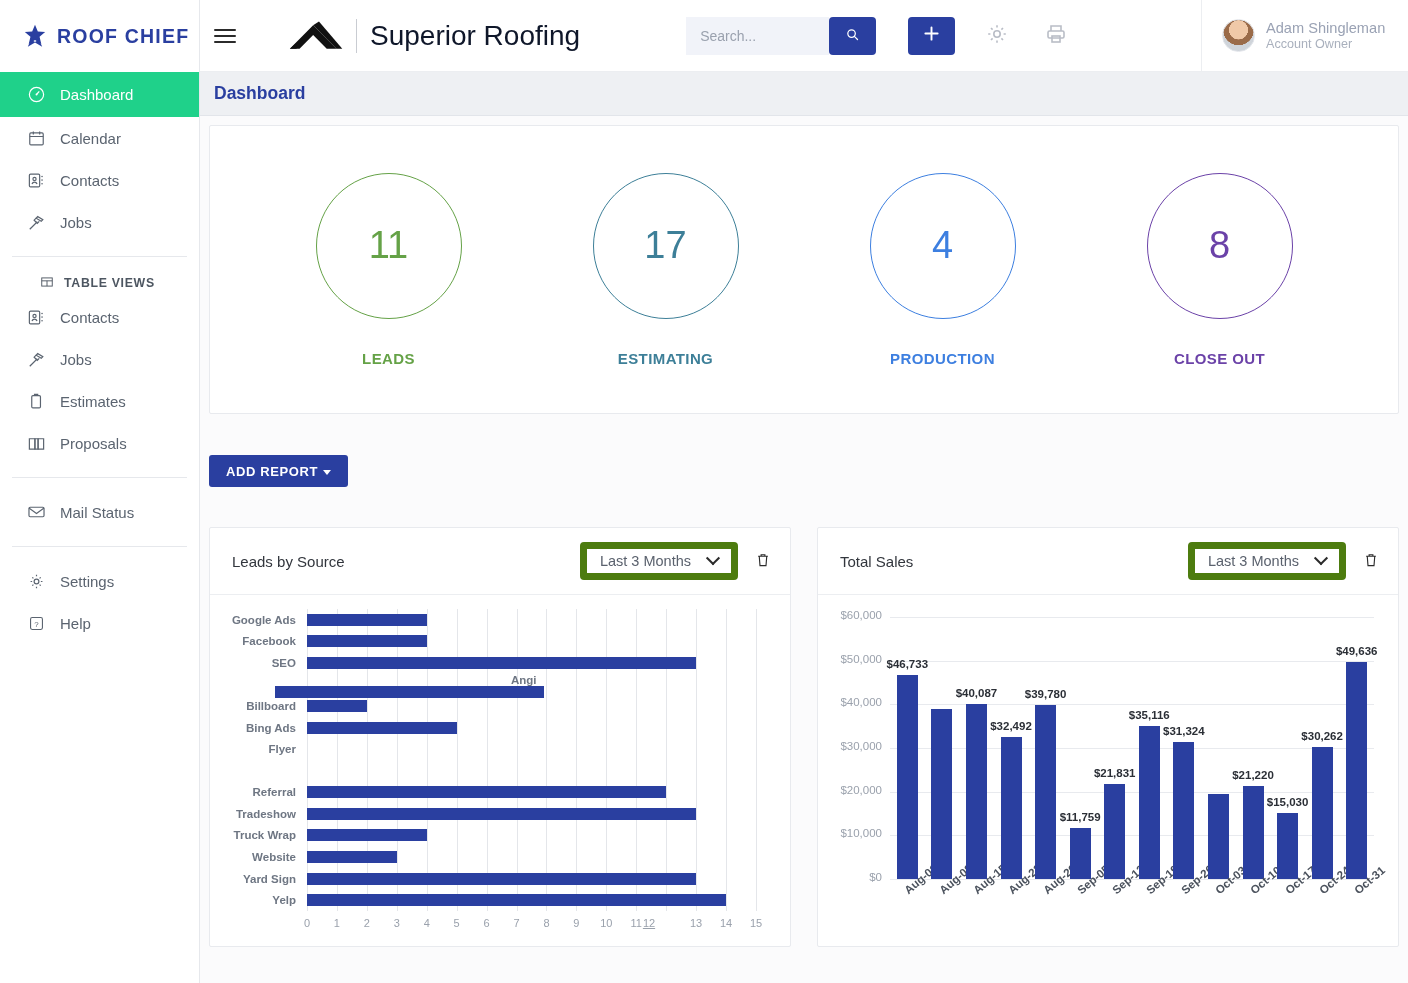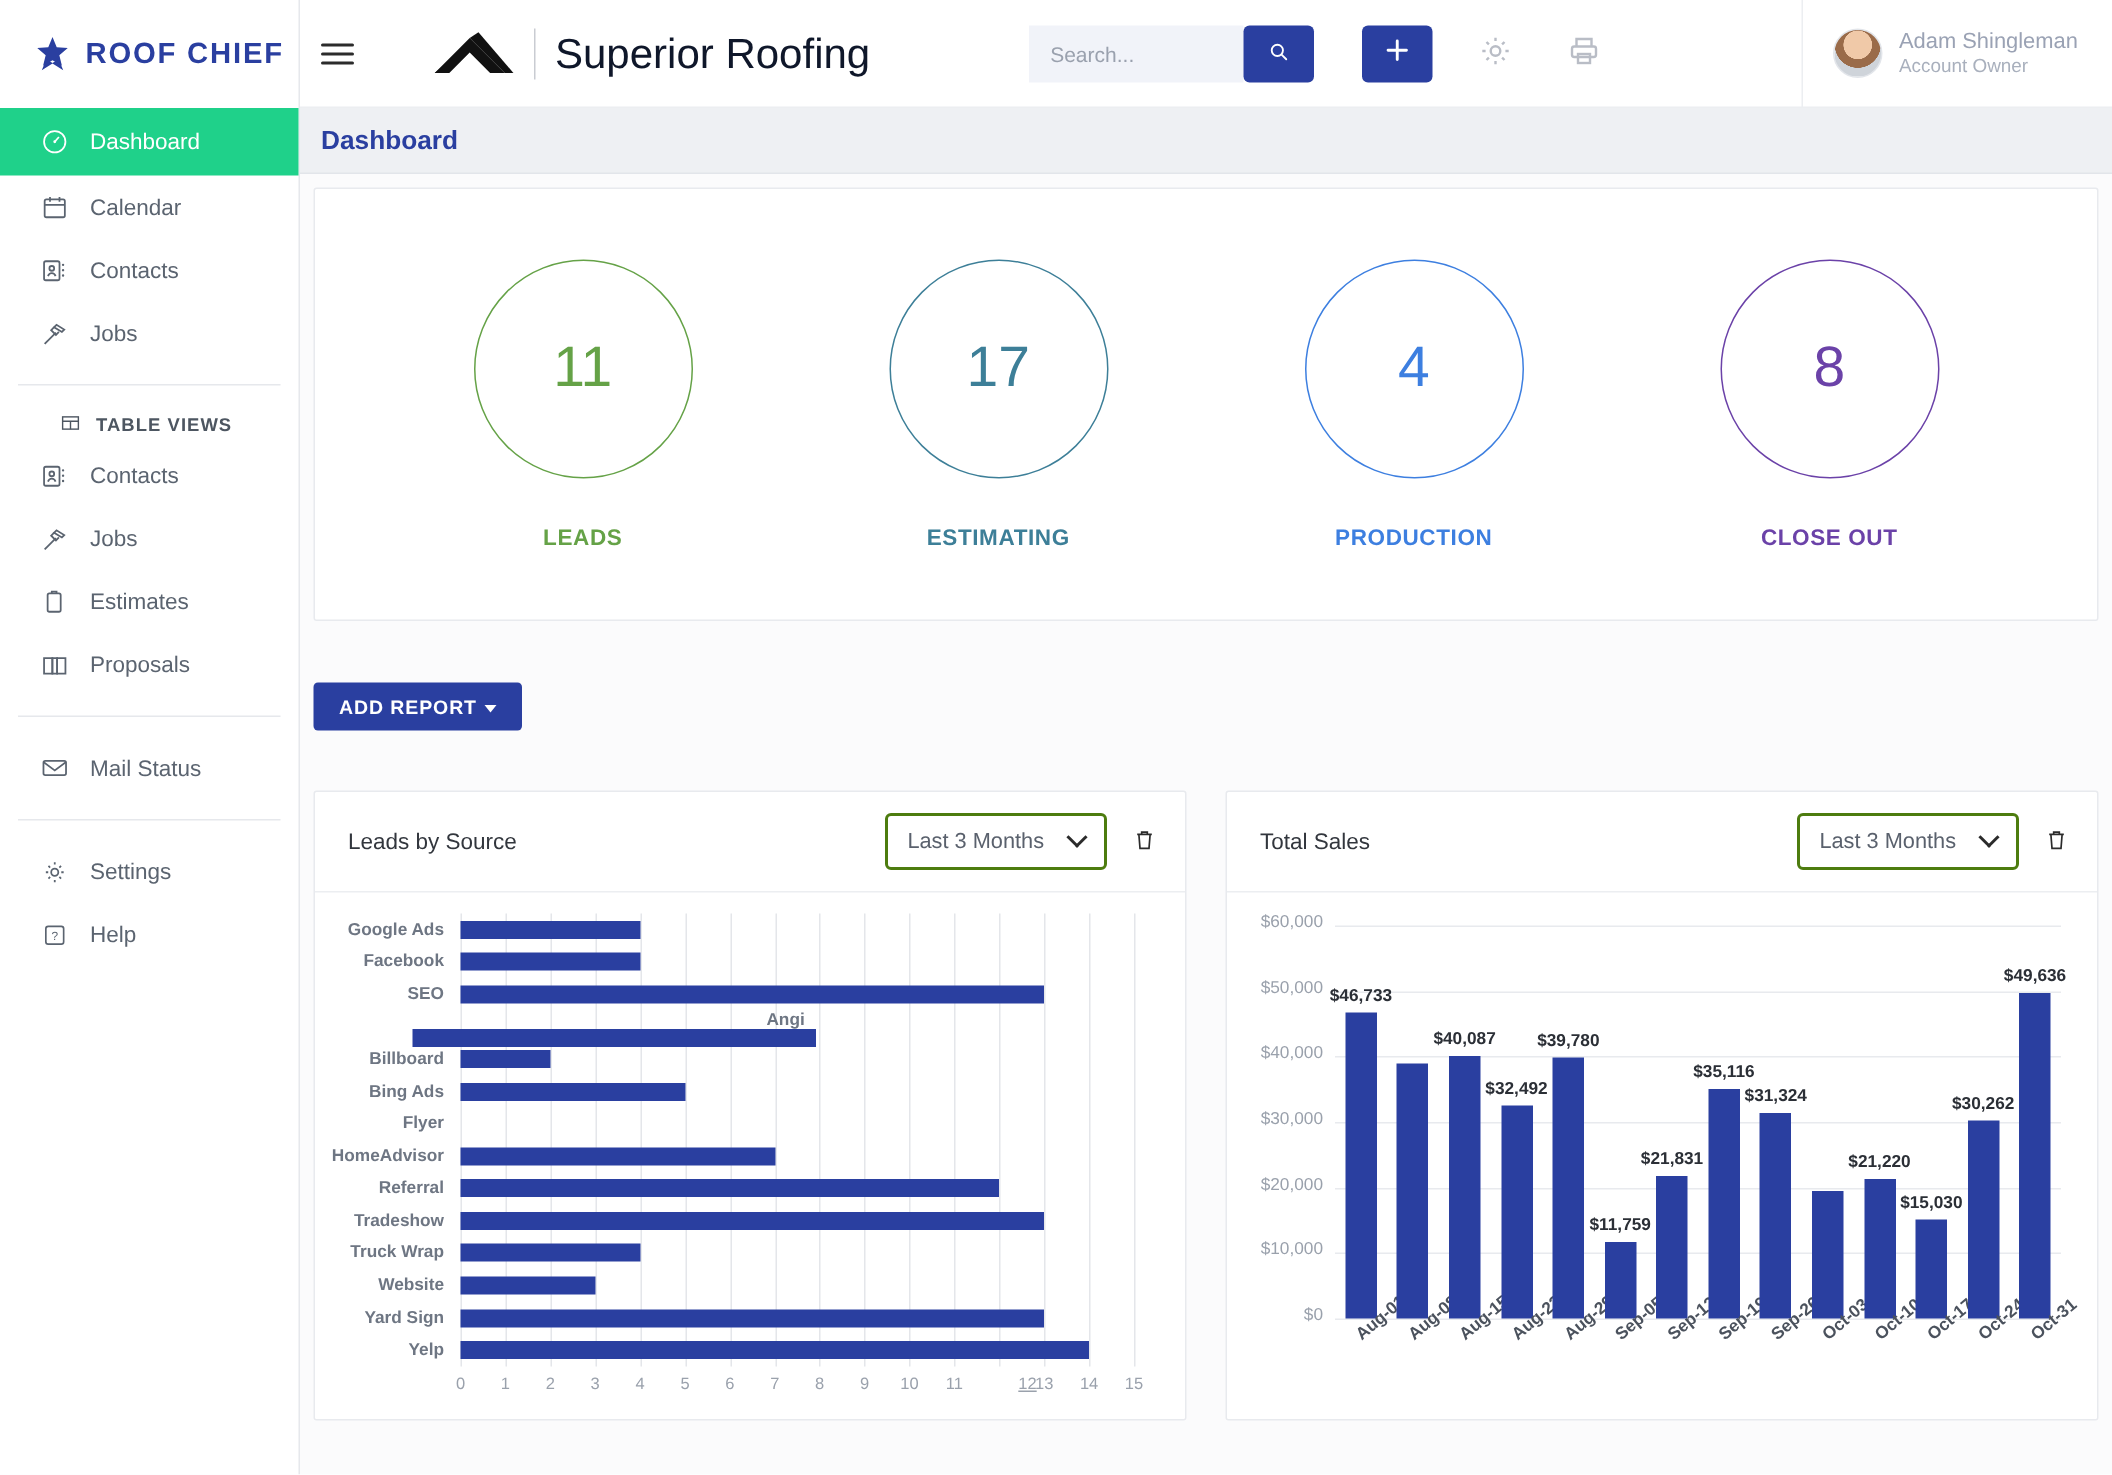--- a/index.html
+++ b/index.html
@@ -129,21 +129,21 @@
   .chart-card {
     background: #fff; border: 1px solid #e8eaee; border-radius: 2px;
     flex: 1; height: 420px; display: flex; flex-direction: column;
   }
   .chart-head {
     height: 67px; display: flex; align-items: center; padding: 0 18px 0 22px;
     border-bottom: 1px solid #eceef1;
   }
   .chart-title { font-size: 15px; color: #32363d; }
   .range-select {
-    margin-left: auto; height: 38px; min-width: 148px; border: 2px solid #4d7c0f;
+    margin-left: auto; height: 38px; min-width: 148px; border: 7px solid #4d7c0f;
     border-radius: 4px; display: flex; align-items: center; justify-content: center;
     gap: 17px; padding: 0 13px; color: #5a616d; font-size: 14.5px; cursor: pointer;
   }
   .chev { width: 10px; height: 10px; border-right: 2px solid #2b2b2b;
     border-bottom: 2px solid #2b2b2b; transform: rotate(45deg) translate(-2px,-2px); }
   .trash-btn { margin-left: 16px; background: none; border: none; cursor: pointer; color: #2b2b2b; }
   .chart-body { flex: 1; position: relative; overflow: hidden; }
 
   
   .hbar-grid { position: absolute; inset: 0; }
@@ -500,26 +500,20 @@
                   <div class="htrack" style="width:449px;">
                     <div class="hbar" style="width:149.66666666666666px;"></div>
                   </div>
                 </div>
                 <div class="hrow" style="position:absolute;left:0;top:143.42857142857144px;width:578px;height:21.571428571428573px;">
                   <div class="hlabel">Flyer</div>
                   <div class="htrack" style="width:449px;">
                     <div class="hbar" style="width:0px;"></div>
                   </div>
                 </div>
-                <div class="hrow" style="position:absolute;left:0;top:165px;width:578px;height:21.571428571428573px;">
-                  <div class="hlabel">HomeAdvisor</div>
-                  <div class="htrack" style="width:449px;">
-                    <div class="hbar" style="width:209.53333333333333px;"></div>
-                  </div>
-                </div>
                 <div class="hrow" style="position:absolute;left:0;top:186.57142857142858px;width:578px;height:21.571428571428573px;">
                   <div class="hlabel">Referral</div>
                   <div class="htrack" style="width:449px;">
                     <div class="hbar" style="width:359.2px;"></div>
                   </div>
                 </div>
                 <div class="hrow" style="position:absolute;left:0;top:208.14285714285717px;width:578px;height:21.571428571428573px;">
                   <div class="hlabel">Tradeshow</div>
                   <div class="htrack" style="width:449px;">
                     <div class="hbar" style="width:389.1333333333333px;"></div>
@@ -555,21 +549,21 @@
                   <span class="htick" style="position:absolute;left:46.86666666666667px;width:26px;">2</span>
                   <span class="htick" style="position:absolute;left:76.8px;width:26px;">3</span>
                   <span class="htick" style="position:absolute;left:106.73333333333333px;width:26px;">4</span>
                   <span class="htick" style="position:absolute;left:136.66666666666666px;width:26px;">5</span>
                   <span class="htick" style="position:absolute;left:166.6px;width:26px;">6</span>
                   <span class="htick" style="position:absolute;left:196.53333333333333px;width:26px;">7</span>
                   <span class="htick" style="position:absolute;left:226.46666666666667px;width:26px;">8</span>
                   <span class="htick" style="position:absolute;left:256.4px;width:26px;">9</span>
                   <span class="htick" style="position:absolute;left:286.3333333333333px;width:26px;">10</span>
                   <span class="htick" style="position:absolute;left:316.26666666666665px;width:26px;">11</span>
-                  <span class="htick" style="position:absolute;left:365px;width:26px;text-decoration:underline;">12</span>
+                  <span class="htick" style="position:absolute;left:329px;width:26px;text-decoration:underline;">12</span>
                   <span class="htick" style="position:absolute;left:376.1333333333333px;width:26px;">13</span>
                   <span class="htick" style="position:absolute;left:406.06666666666666px;width:26px;">14</span>
                   <span class="htick" style="position:absolute;left:436px;width:26px;">15</span>
                 </div>
               </div>
             </div>
         </div>
 
         <div class="chart-card">
           <div class="chart-head">

